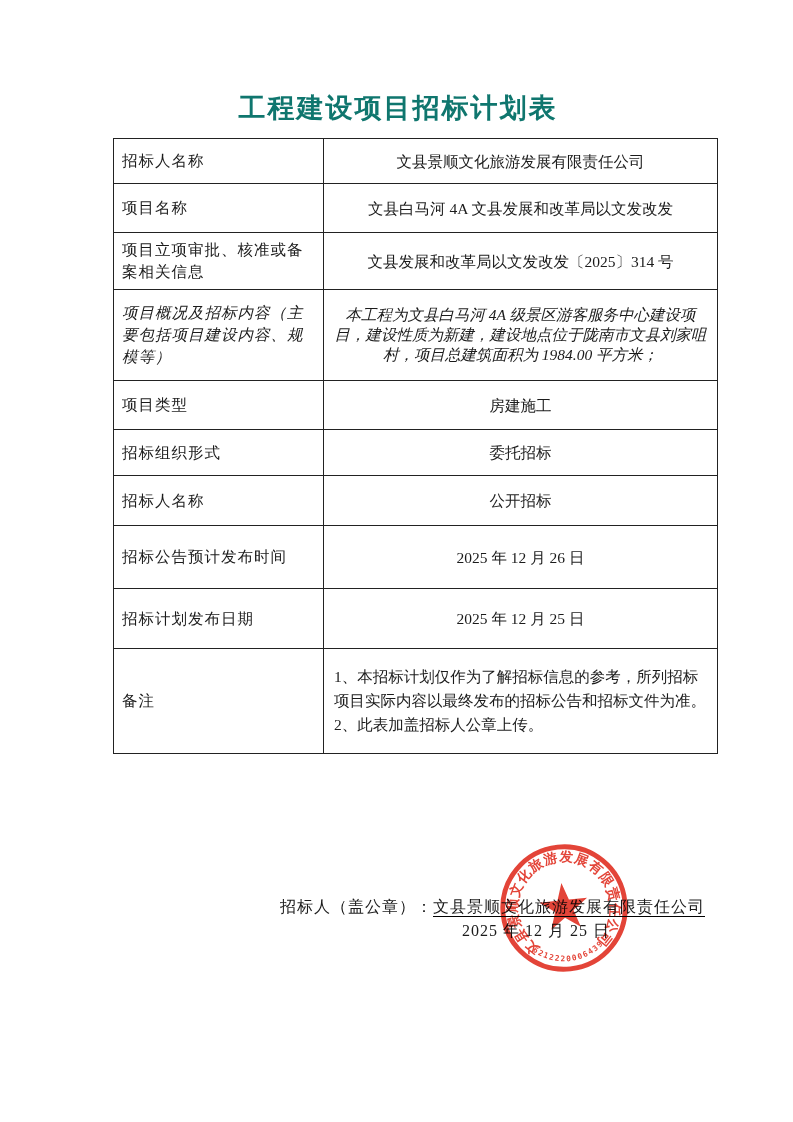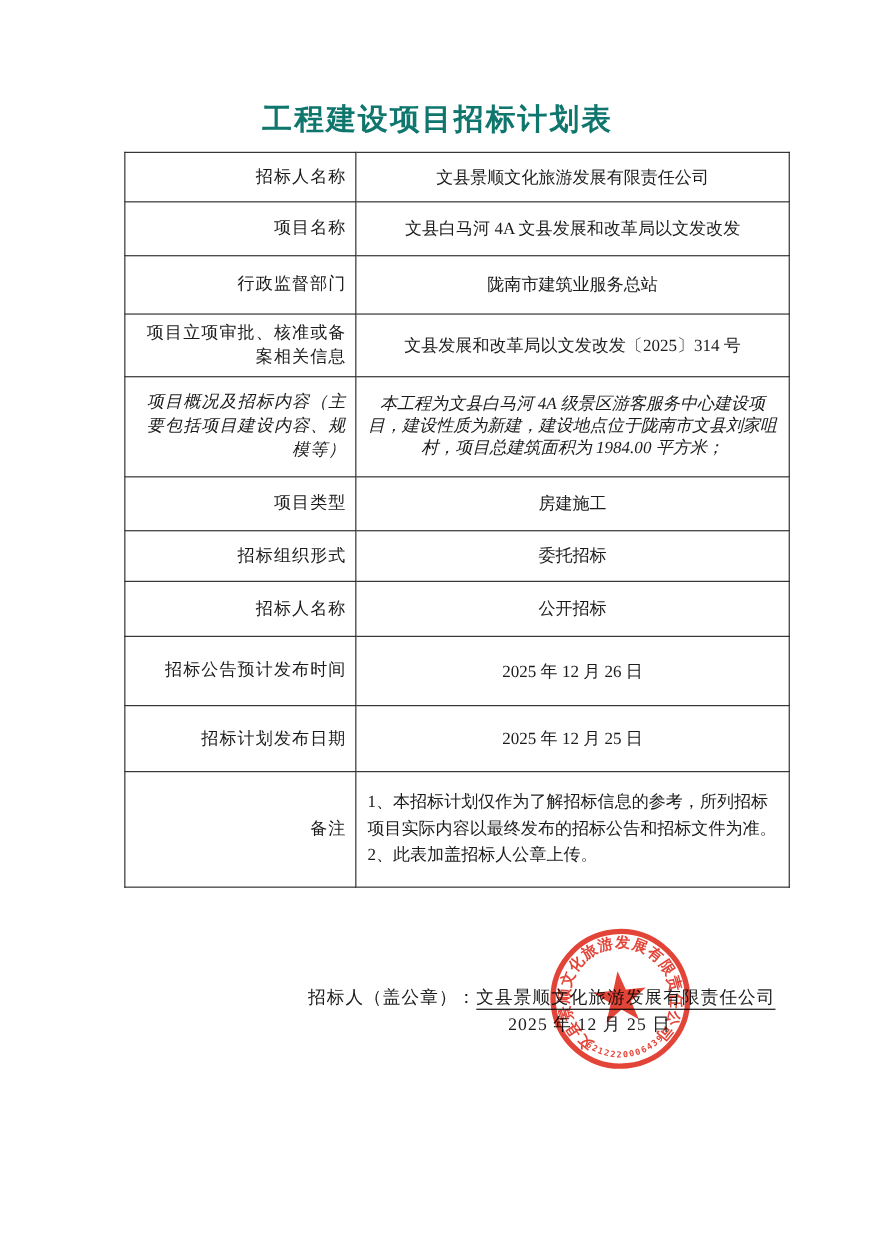--- a/index.html
+++ b/index.html
@@ -19,21 +19,21 @@
     position:absolute;left:113px;top:138px;width:570px;
     border-collapse:collapse;table-layout:fixed;
   }
   table.plan td{
     border:1px solid #222;
     vertical-align:middle;
     font-size:15.5px;
     padding:2px 8px;
   }
   td.lbl{
-    width:193px;text-align:right;letter-spacing:1px;line-height:22px;
+    width:193px;text-align:left;letter-spacing:1px;line-height:22px;
   }
   td.val{
     width:377px;text-align:center;line-height:21px;
   }
   tr.row-overview td.val{line-height:20px;padding:14px 6px;}
   td.val.remark{
     text-align:left;line-height:24px;padding:16px 10px;vertical-align:middle;
   }
   .sig-line1{
     position:absolute;left:280px;top:897px;font-size:16px;letter-spacing:1px;
@@ -66,24 +66,20 @@
 
 <table class="plan">
   <tbody>
       <tr style="height:45px;">
     <td class="lbl">招标人名称</td>
     <td class="val">文县景顺文化旅游发展有限责任公司</td>
   </tr>
   <tr style="height:49px;">
     <td class="lbl">项目名称</td>
     <td class="val">文县白马河 4A 文县发展和改革局以文发改发</td>
-  </tr>
-  <tr style="height:53px;">
-    <td class="lbl">行政监督部门</td>
-    <td class="val">陇南市建筑业服务总站</td>
   </tr>
   <tr style="height:57px;">
     <td class="lbl">项目立项审批、核准或备案相关信息</td>
     <td class="val">文县发展和改革局以文发改发〔2025〕314 号</td>
   </tr>
   <tr class="row-overview" style="height:91px;font-style:italic;">
     <td class="lbl">项目概况及招标内容（主要包括项目建设内容、规模等）</td>
     <td class="val">本工程为文县白马河 4A 级景区游客服务中心建设项目，建设性质为新建，建设地点位于陇南市文县刘家咀村，项目总建筑面积为 1984.00 平方米；</td>
   </tr>
   <tr style="height:49px;">

